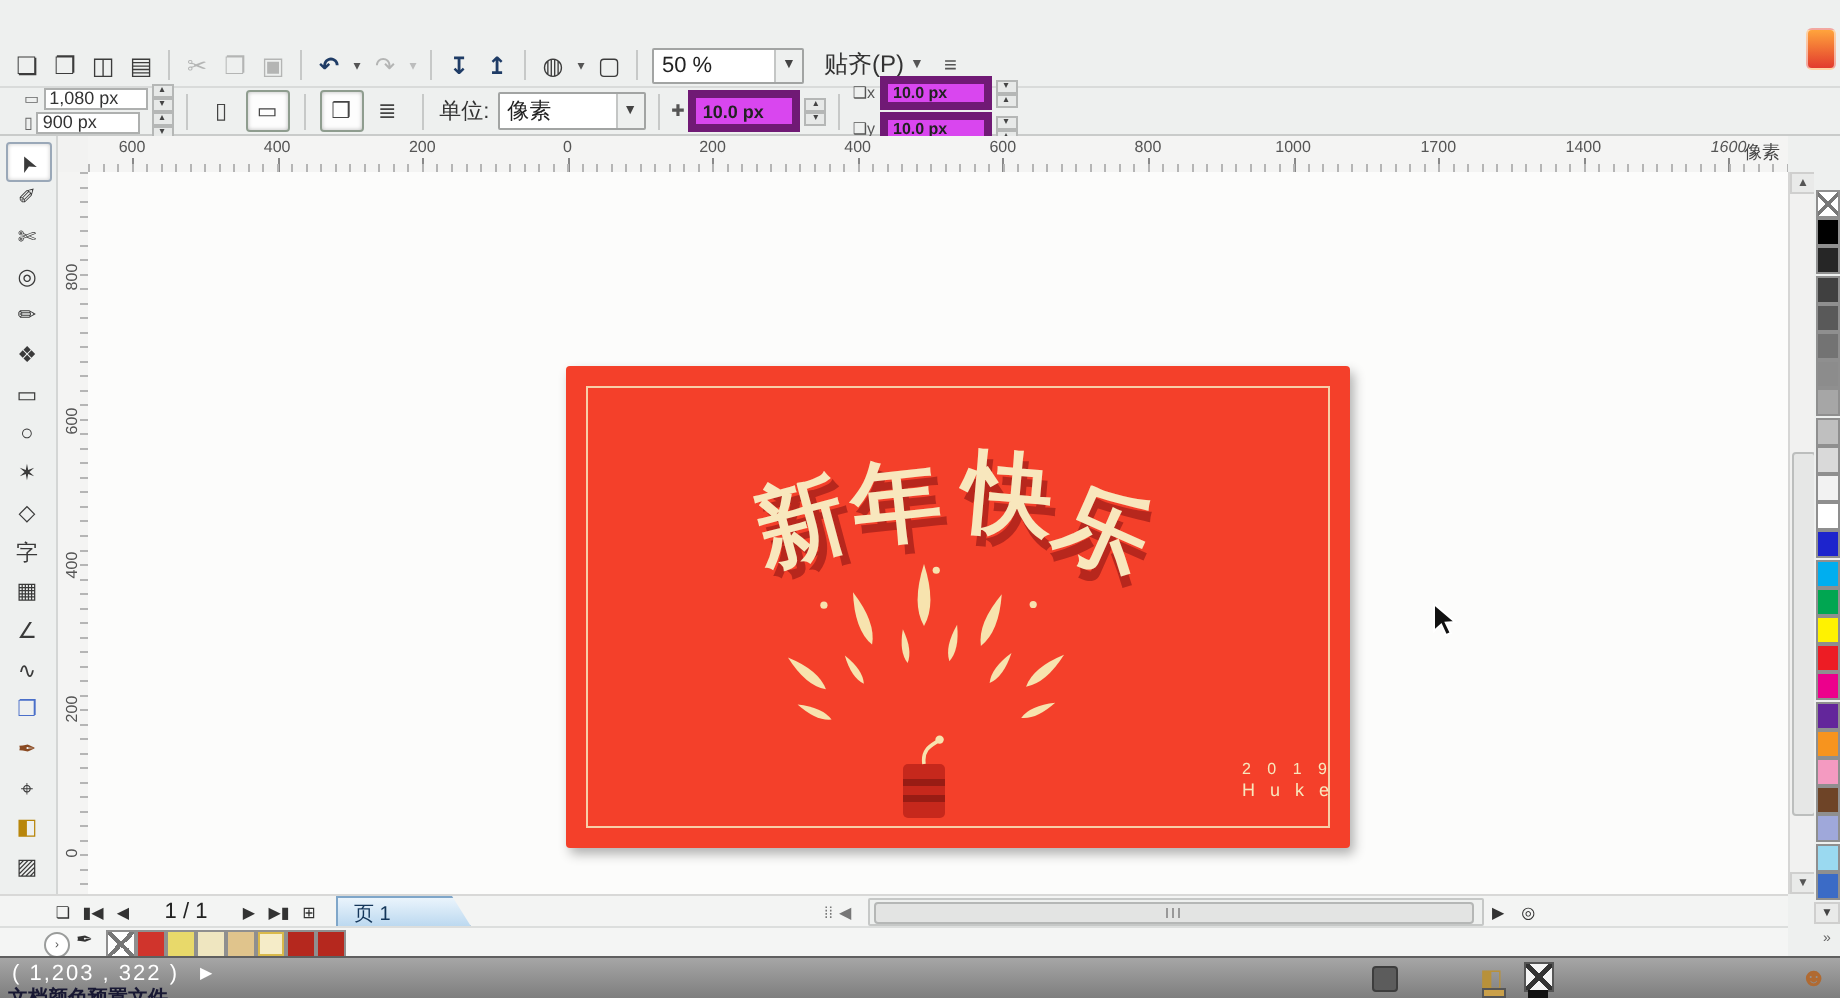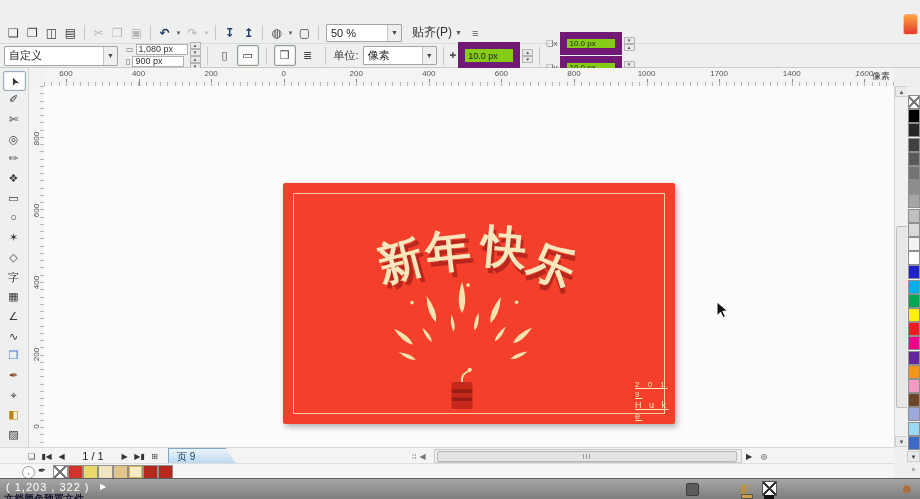--- a/index.html
+++ b/index.html
@@ -42,22 +42,22 @@
   .sizerow .pgicon{font-size:8px;color:#666;margin-right:2px;}
   .sizerow .val{background:#fff;border:1px solid #aeb0af;width:46px;height:9px;line-height:9px;padding:0 2px;}
   .spincol{display:flex;flex-direction:column;margin-left:2px;}
   .spincol span{font-size:5px;line-height:5px;color:#444;border:1px solid #b5b7b6;background:#e7e9e8;
                 width:9px;text-align:center;height:5px;}
   .pb-btn{width:20px;height:19px;display:flex;align-items:center;justify-content:center;font-size:11px;
           color:#444;margin:0 1px;border-radius:2px;}
   .pb-btn.pressed{background:#fdfdfd;border:1px solid #8f9d8f;box-shadow:inset 0 0 2px #bbb;}
   .pb-label{font-size:11px;color:#333;margin:0 4px 0 2px;}
   #units-combo{width:72px;height:17px;}
-  .mini-input{background:#84cc16;border:7px solid #701a75;height:13px;font-size:9px;color:#222;
-              display:flex;align-items:center;padding:0 3px;width:42px;}
+  .mini-input{background:#d946ef;border:4px solid #701a75;height:13px;font-size:9px;color:#222;
+              display:flex;align-items:center;padding:0 3px;width:42px;font-weight:bold;}
   .nudge-wrap,.dup-row{display:flex;align-items:center;}
   .dup-block{display:flex;flex-direction:column;gap:1px;}
   .tinyico{font-size:8px;color:#555;margin-right:2px;}
   
   #corner{position:absolute;left:28px;top:68px;width:16px;height:18px;background:#f2f2f1;
           border-right:1px solid #cfcfcf;border-bottom:1px solid #cfcfcf;}
   #hruler{position:absolute;left:44px;top:68px;width:850px;height:18px;background:#f4f4f3;
           border-bottom:1px solid #cfcfcf;overflow:hidden;}
   #hruler::after{content:"";position:absolute;left:0;bottom:0;width:100%;height:4px;
           background:repeating-linear-gradient(90deg,#b5b5b5 0 1px,transparent 1px 7.26px);}
@@ -83,21 +83,21 @@
         align-items:center;justify-content:center;}
   
   #canvas{position:absolute;left:44px;top:86px;width:850px;height:361px;background:#fcfcfb;overflow:hidden;}
   #card{position:absolute;left:239px;top:97px;width:392px;height:241px;border-radius:2px;
         box-shadow:2px 3px 6px rgba(0,0,0,.3);}
   #card-border{position:absolute;left:10px;top:10px;right:10px;bottom:10px;
         border:1px solid rgba(248,231,189,.85);pointer-events:none;}
   .title-char{position:absolute;font-size:45px;font-weight:bold;line-height:1;
         font-family:"DejaVu Sans","Liberation Sans",sans-serif;pointer-events:none;}
   #card-svg{position:absolute;left:0;top:0;pointer-events:none;}
-  #card-brand{position:absolute;left:352px;top:197px;line-height:1.25;pointer-events:none;text-decoration:underline;}
+  #card-brand{position:absolute;left:338px;top:197px;line-height:1.25;pointer-events:none;}
   #brand-year{font-size:8px;letter-spacing:3px;}
   #brand-name{font-size:9px;letter-spacing:2.5px;}
   
   #vscroll{position:absolute;left:894px;top:86px;width:13px;height:361px;background:#f1f1f0;
            border-left:1px solid #d6d6d5;}
   .vs-arrow{position:absolute;left:0;width:13px;height:11px;font-size:6px;color:#555;
             display:flex;align-items:center;justify-content:center;background:#e9eae9;border:1px solid #cfcfce;box-sizing:border-box;}
   #vs-thumb{position:absolute;left:1px;top:140px;width:10px;height:180px;background:#e6e7e6;
             border:1px solid #bcbebd;border-radius:2px;}
   #palette{position:absolute;left:907px;top:86px;width:13px;height:380px;background:#eef0ef;}
@@ -202,24 +202,20 @@
       <span class="carr">▼</span>
     </div>
     <div id="snap-ctl">
       <span>贴齐(P)</span>
       <span style="font-size:7px;color:#555;margin-left:3px;">▼</span>
     </div>
     <div id="options-btn">≡</div>
   </div>
 
   <div id="propbar">
-    <div id="preset-combo" class="combo">
-      <span class="cval">自定义</span>
-      <span class="carr">▼</span>
-    </div>
     <div class="sizeblock">
       <div class="sizerow">
           <span class="pgicon">▭</span>
         <span class="val">1,080 px</span>
         </div>
       <div class="sizerow">
           <span class="pgicon">▯</span>
         <span class="val">900 px</span>
         </div>
     </div>
@@ -427,21 +423,21 @@
   <div id="palette-expand">»</div>
 
   <div id="pagerow">
     <div class="pn-btn" style="margin-left:24px;">❏</div>
     <div class="pn-btn">▮◀</div>
     <div class="pn-btn">◀</div>
     <div id="page-indicator">1 / 1</div>
     <div class="pn-btn">▶</div>
     <div class="pn-btn">▶▮</div>
     <div class="pn-btn">⊞</div>
-    <div id="page-tab">页 9</div>
+    <div id="page-tab">页 1</div>
     <div id="splitter">
         <span>⁞⁞</span>
         <span>◀</span>
       </div>
     <div id="hscroll">
       <div id="hs-thumb"></div>
     </div>
     <div class="pn-btn">▶</div>
     <div class="pn-btn">◎</div>
   </div>

